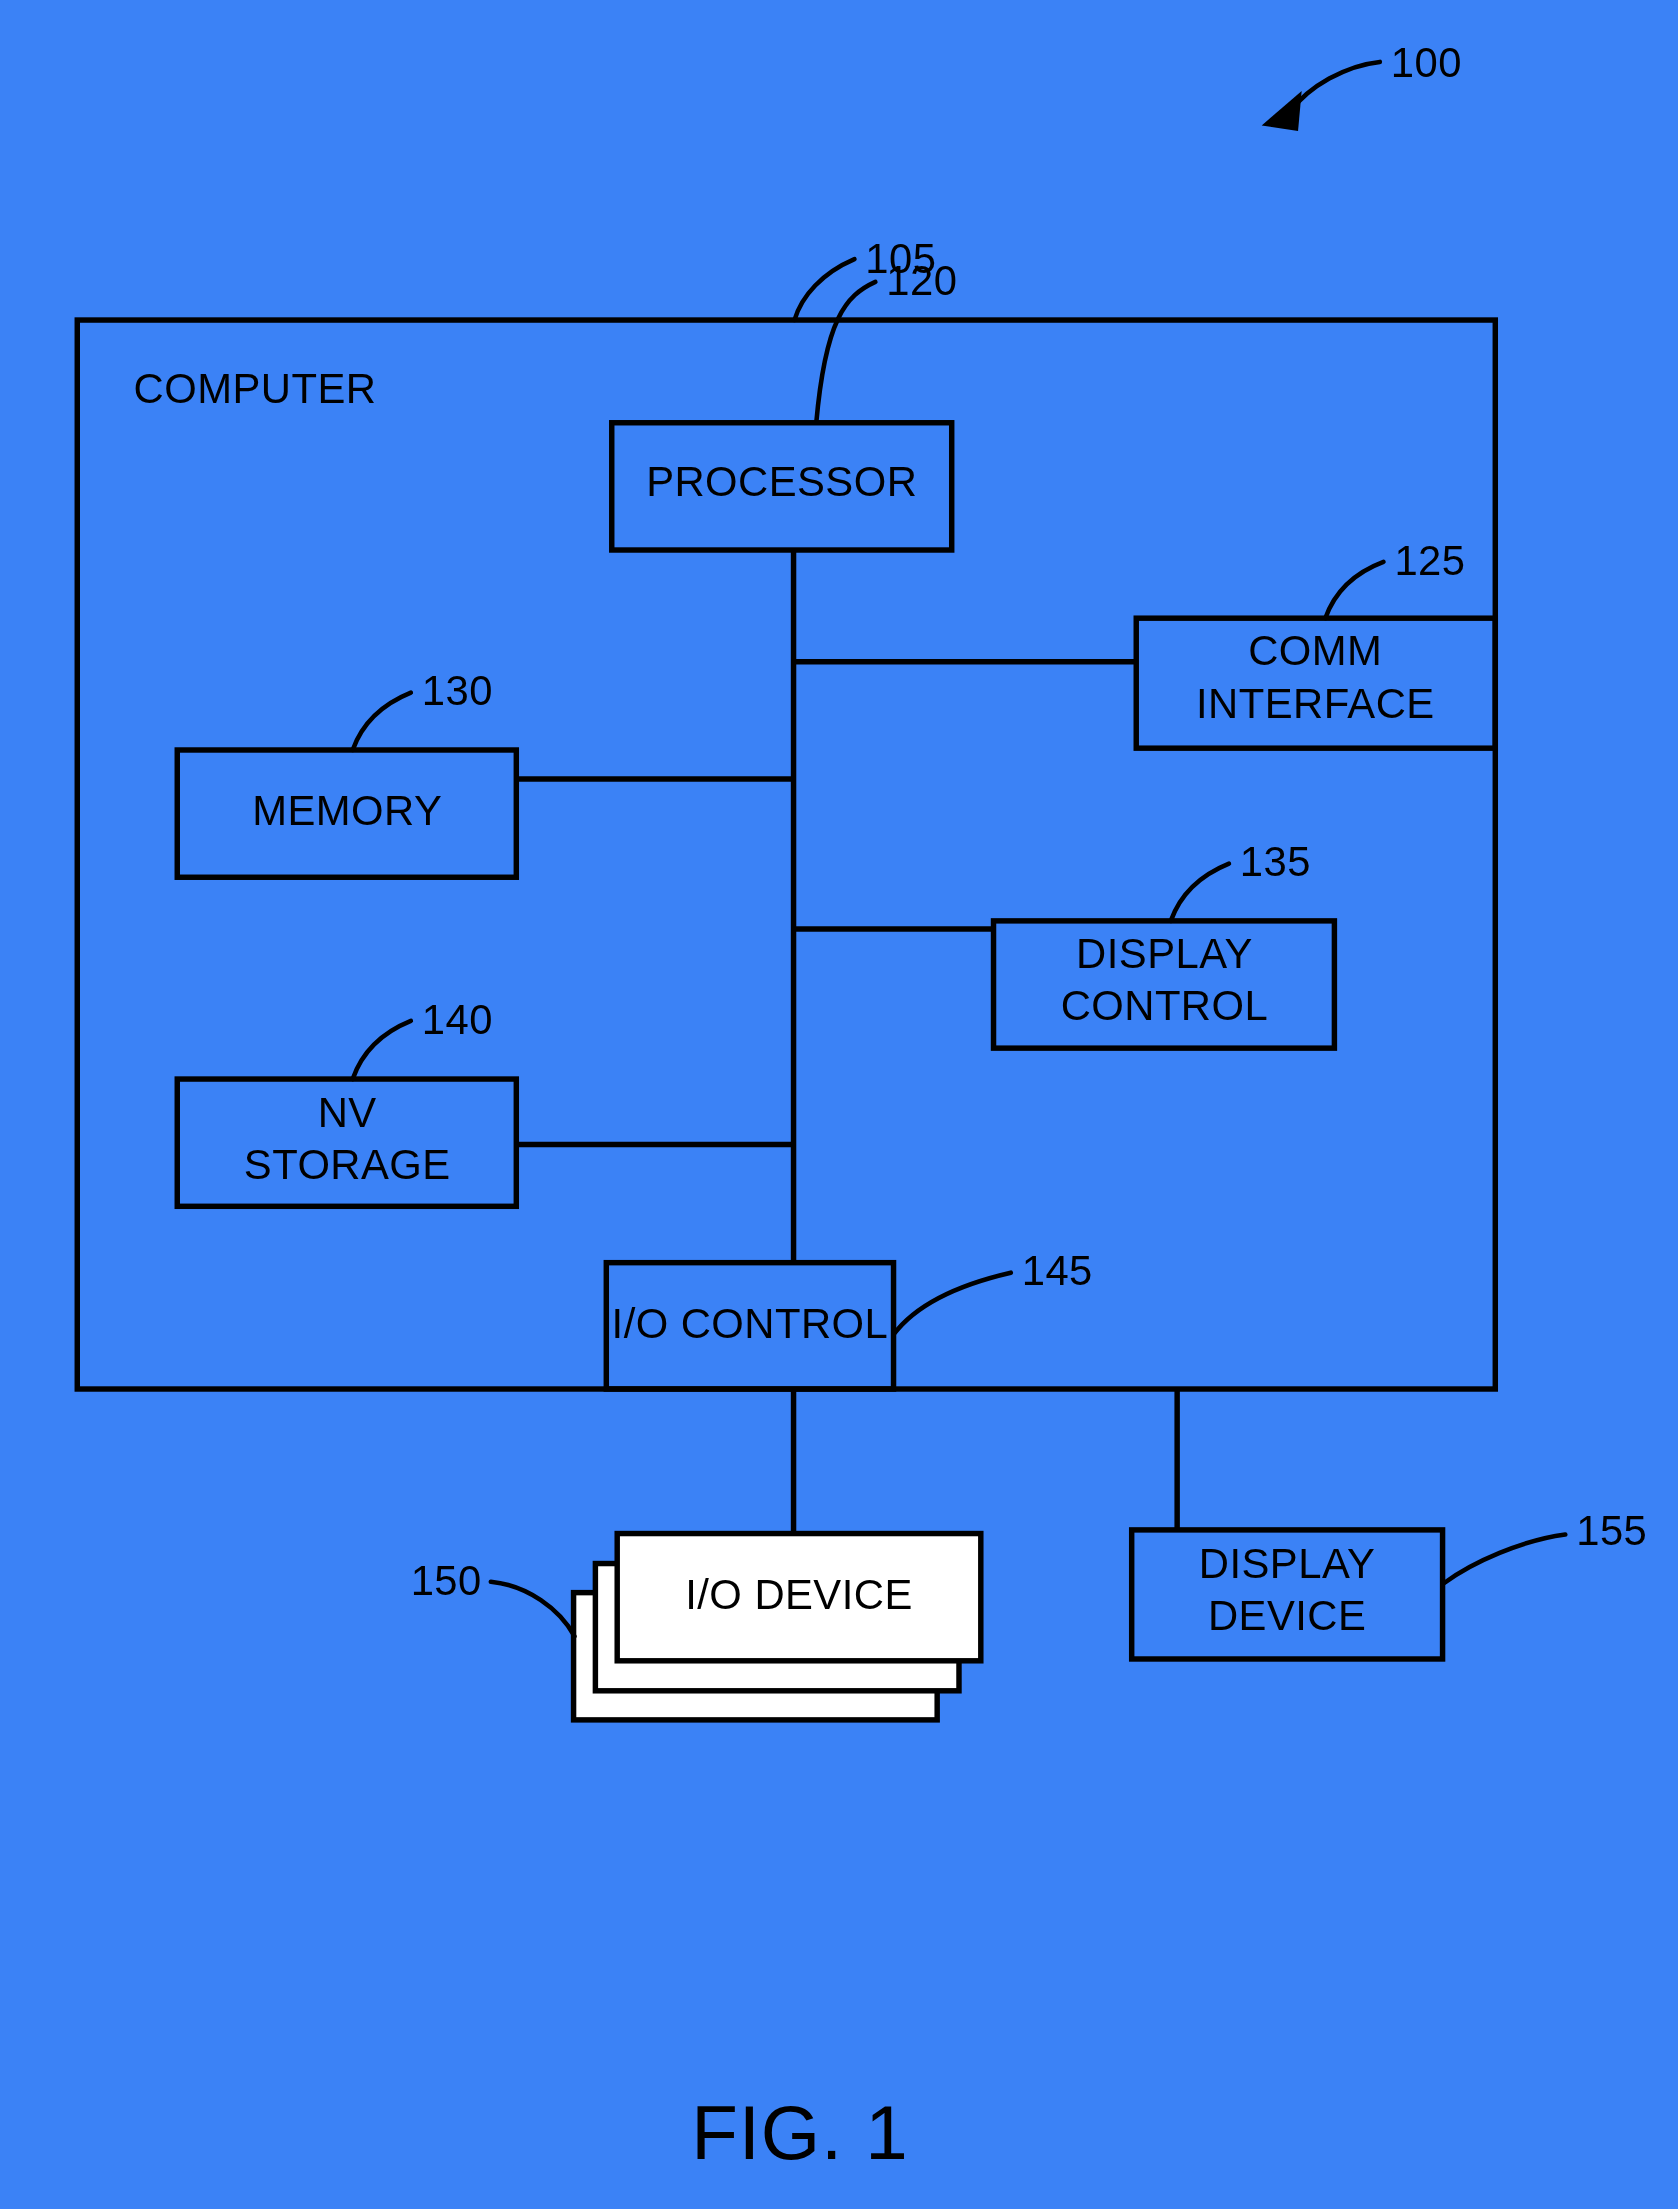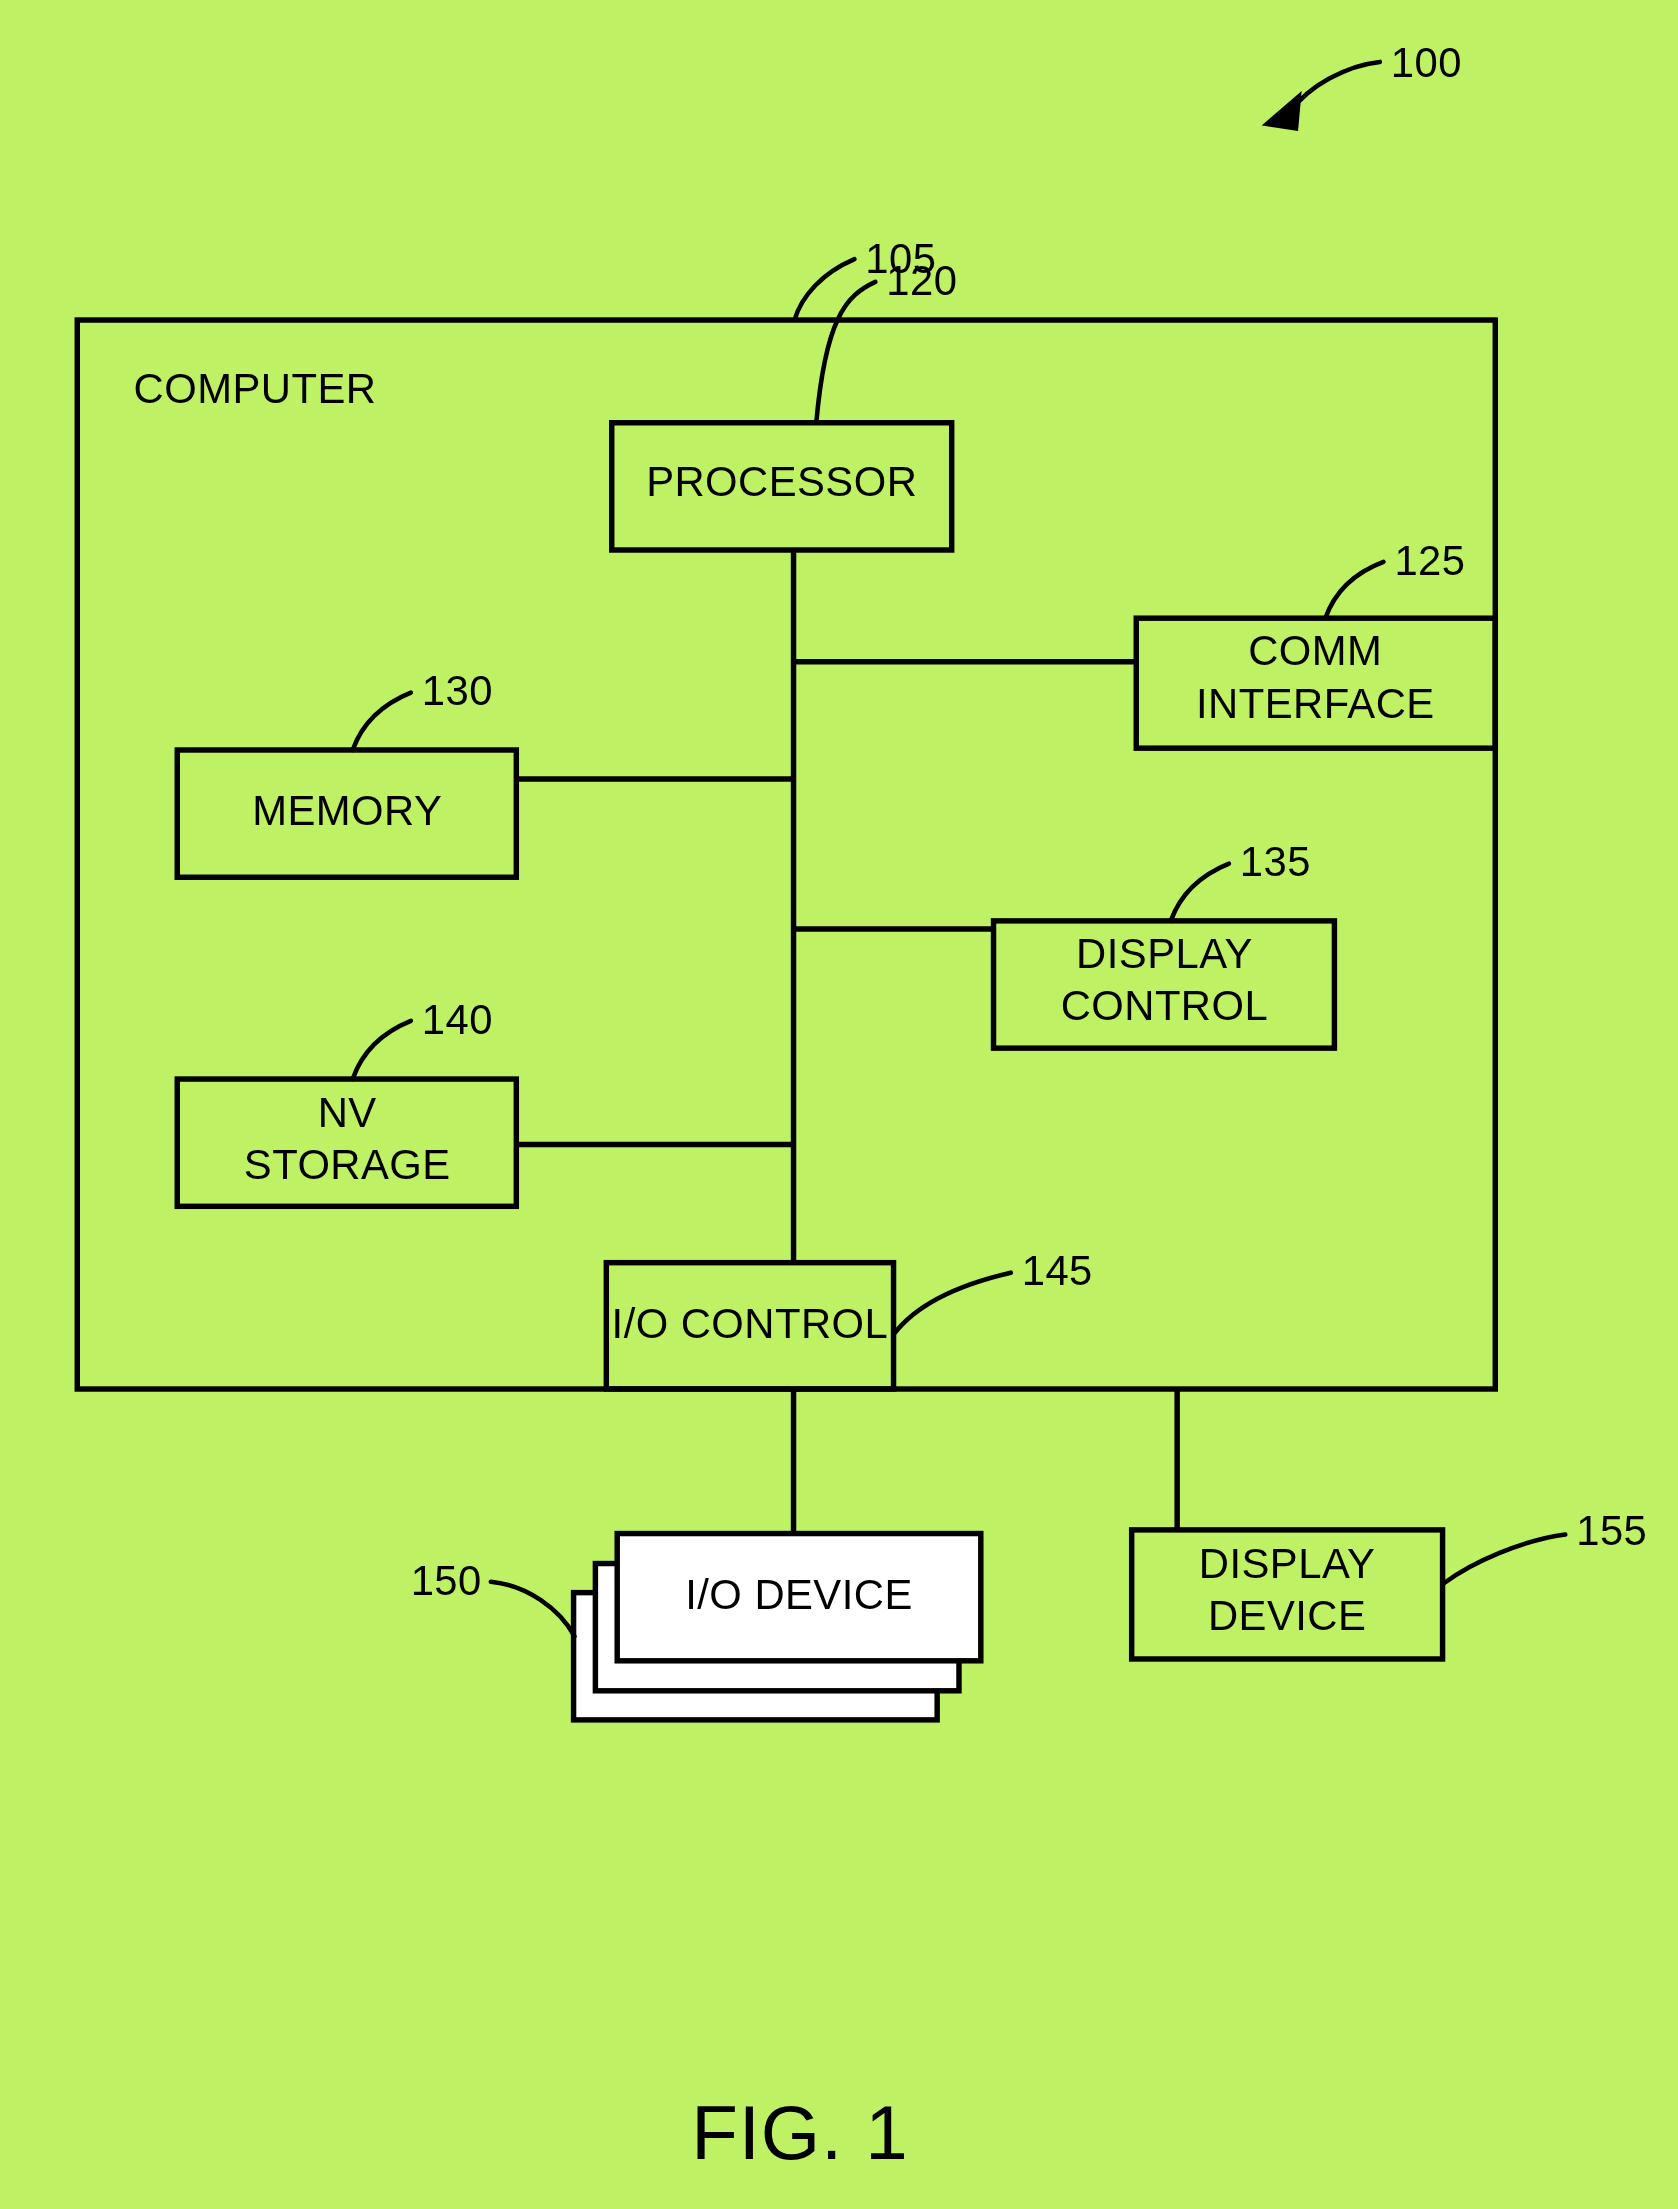--- a/index.html
+++ b/index.html
@@ -8,21 +8,21 @@
     background: #ffffff;
   }
   body {
     font-family: "Liberation Sans", sans-serif;
     color: #000000;
   }
   #page {
     position: relative;
     width: 1678px;
     height: 2209px;
-    background: #bef264;
+    background: #3b82f6;
     overflow: hidden;
   }
   #fig-svg {
     position: absolute;
     left: 0;
     top: 0;
     width: 1678px;
     height: 2209px;
   }
   .blk-label {

